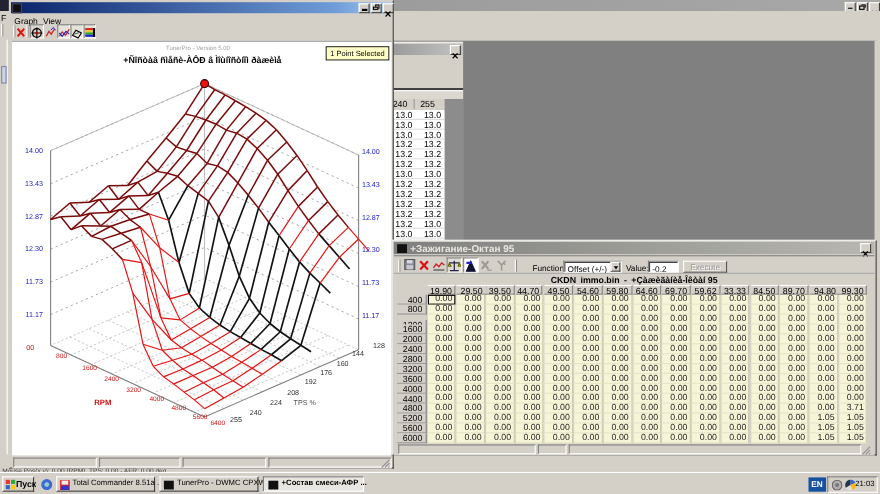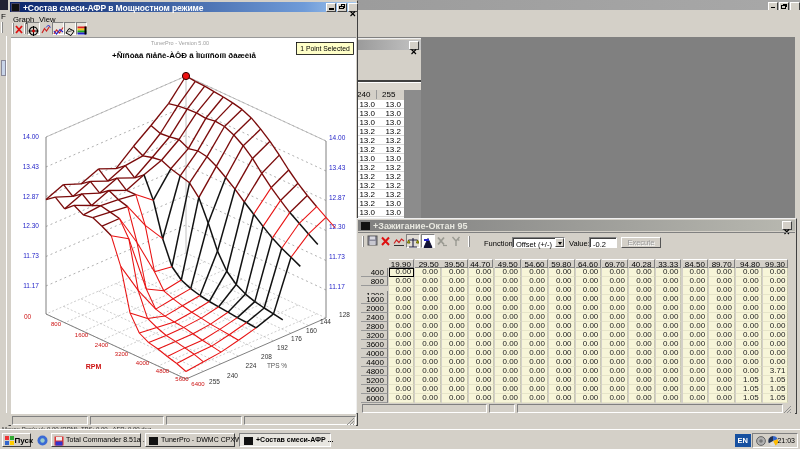--- a/index.html
+++ b/index.html
@@ -102,21 +102,20 @@
 <div style="position:absolute;left:0;top:117.0px;width:48px;height:9px;background:#fff;border-bottom:1px solid #d8d8d8">
         <span style="position:absolute;right:29px">13.2</span>
         <span style="position:absolute;right:3px">13.2</span>
       </div>
   </div>
 </div>
 
 <div class="abs" style="left:8px;top:0;width:350px;height:426px;background:#d4d0c8;border:1px solid;border-color:#d4d0c8 #404040 #404040 #d4d0c8">
   <div class="abs" style="left:1px;top:1px;width:346px;height:10px;background:linear-gradient(90deg,#0a246a,#6f9bd8 85%,#a6caf0)"></div>
   <div class="abs" style="left:2px;top:1.5px;width:9px;height:9px;background:#111;border:1px solid #446"></div>
-  <div class="abs" style="left:14px;top:2px;color:#fff;font-size:8.5px;font-weight:bold;letter-spacing:-0.1px;white-space:nowrap">+Состав смеси-АФР в Мощностном режиме</div>
   <div class="abs tbtn" style="left:317px;top:1.5px">
       <div style="position:absolute;left:1.5px;bottom:1px;width:5px;height:2px;background:#000"></div>
     </div>
   <div class="abs tbtn" style="left:328px;top:1.5px">
       <div style="position:absolute;left:2.5px;top:0.5px;width:4.5px;height:3.5px;border:1px solid #000"></div>
       <div style="position:absolute;left:1px;top:2px;width:4.5px;height:3.5px;border:1px solid #000;background:#d4d0c8"></div>
     </div>
   <div class="abs tbtn" style="left:339px;top:1.5px"><svg width="8" height="7">
         <path d="M1.5 0.5 L6 5 M6 0.5 L1.5 5" stroke="#000" stroke-width="1.1"></path>
       </svg></div>
@@ -559,34 +558,35 @@
           <div style="position:absolute;left:2px;top:3px;border:2.5px solid transparent;border-top:3px solid #000"></div>
         </div>
     </div>
     <div class="abs" style="left:211px;top:6px;font-size:7.5px">Value:</div>
     <div class="abs" style="left:231px;top:3.5px;width:28px;height:11px;background:#fff;border:1px solid;border-color:#808080 #fff #fff #808080;box-shadow:inset 1px 1px 0 #404040">
       <div class="abs" style="left:3px;top:2px;font-size:7.5px">-0.2</div>
     </div>
     <div class="abs" style="left:263px;top:3.5px;width:40px;height:11.5px;background:#d4d0c8;border:1px solid;border-color:#fff #555 #555 #fff;font-size:7.5px;text-align:center;line-height:10.5px;color:#999;text-shadow:1px 1px 0 #fff">Execute</div>
   </div>
 
+  <div class="abs" style="left:1px;top:29px;width:437px;height:10.5px;font-size:8px;font-weight:bold;text-align:center;border-top:1px solid #aaa;line-height:11px">CKDN immo.bin - +Çàæèãàíèå-Îêòàí 95</div>
 
   <div class="abs" style="left:4px;top:39.5px;width:430px;height:145px;font-size:8px;line-height:9px">
     <div class="trh" style="top:0;height:9px">
         <div class="rh" style="width:27px"></div>
         <div class="ch" style="left:27.5px;width:25.7px">19.90</div>
         <div class="ch" style="left:54.2px;width:28px">29.50</div>
         <div class="ch" style="left:81.0px;width:25.7px">39.50</div>
         <div class="ch" style="left:107.7px;width:24px">44.70</div>
         <div class="ch" style="left:134.4px;width:25.7px">49.50</div>
         <div class="ch" style="left:161.2px;width:25.7px">54.60</div>
         <div class="ch" style="left:187.9px;width:25.7px">59.80</div>
         <div class="ch" style="left:214.6px;width:25.7px">64.60</div>
         <div class="ch" style="left:241.3px;width:25.7px">69.70</div>
-        <div class="ch" style="left:268.1px;width:25.7px">40.28</div>
+        <div class="ch" style="left:268.1px;width:25.7px">59.62</div>
         <div class="ch" style="left:294.8px;width:25.7px">33.33</div>
         <div class="ch" style="left:321.5px;width:25.7px">84.50</div>
         <div class="ch" style="left:348.3px;width:25.7px">89.70</div>
         <div class="ch" style="left:375.0px;width:29px">94.80</div>
         <div class="ch" style="left:401.7px;width:25.7px">99.30</div>
       </div>
 <div class="rh2" style="top:9.5px">400</div>
       <div class="cell" style="left:27.5px;top:9.5px;width:25.7px;border:1.5px solid #000;line-height:6.5px;">0.00</div>
       <div class="cell" style="left:54.2px;top:9.5px;width:25.7px;">0.00</div>
       <div class="cell" style="left:81.0px;top:9.5px;width:25.7px;">0.00</div>

